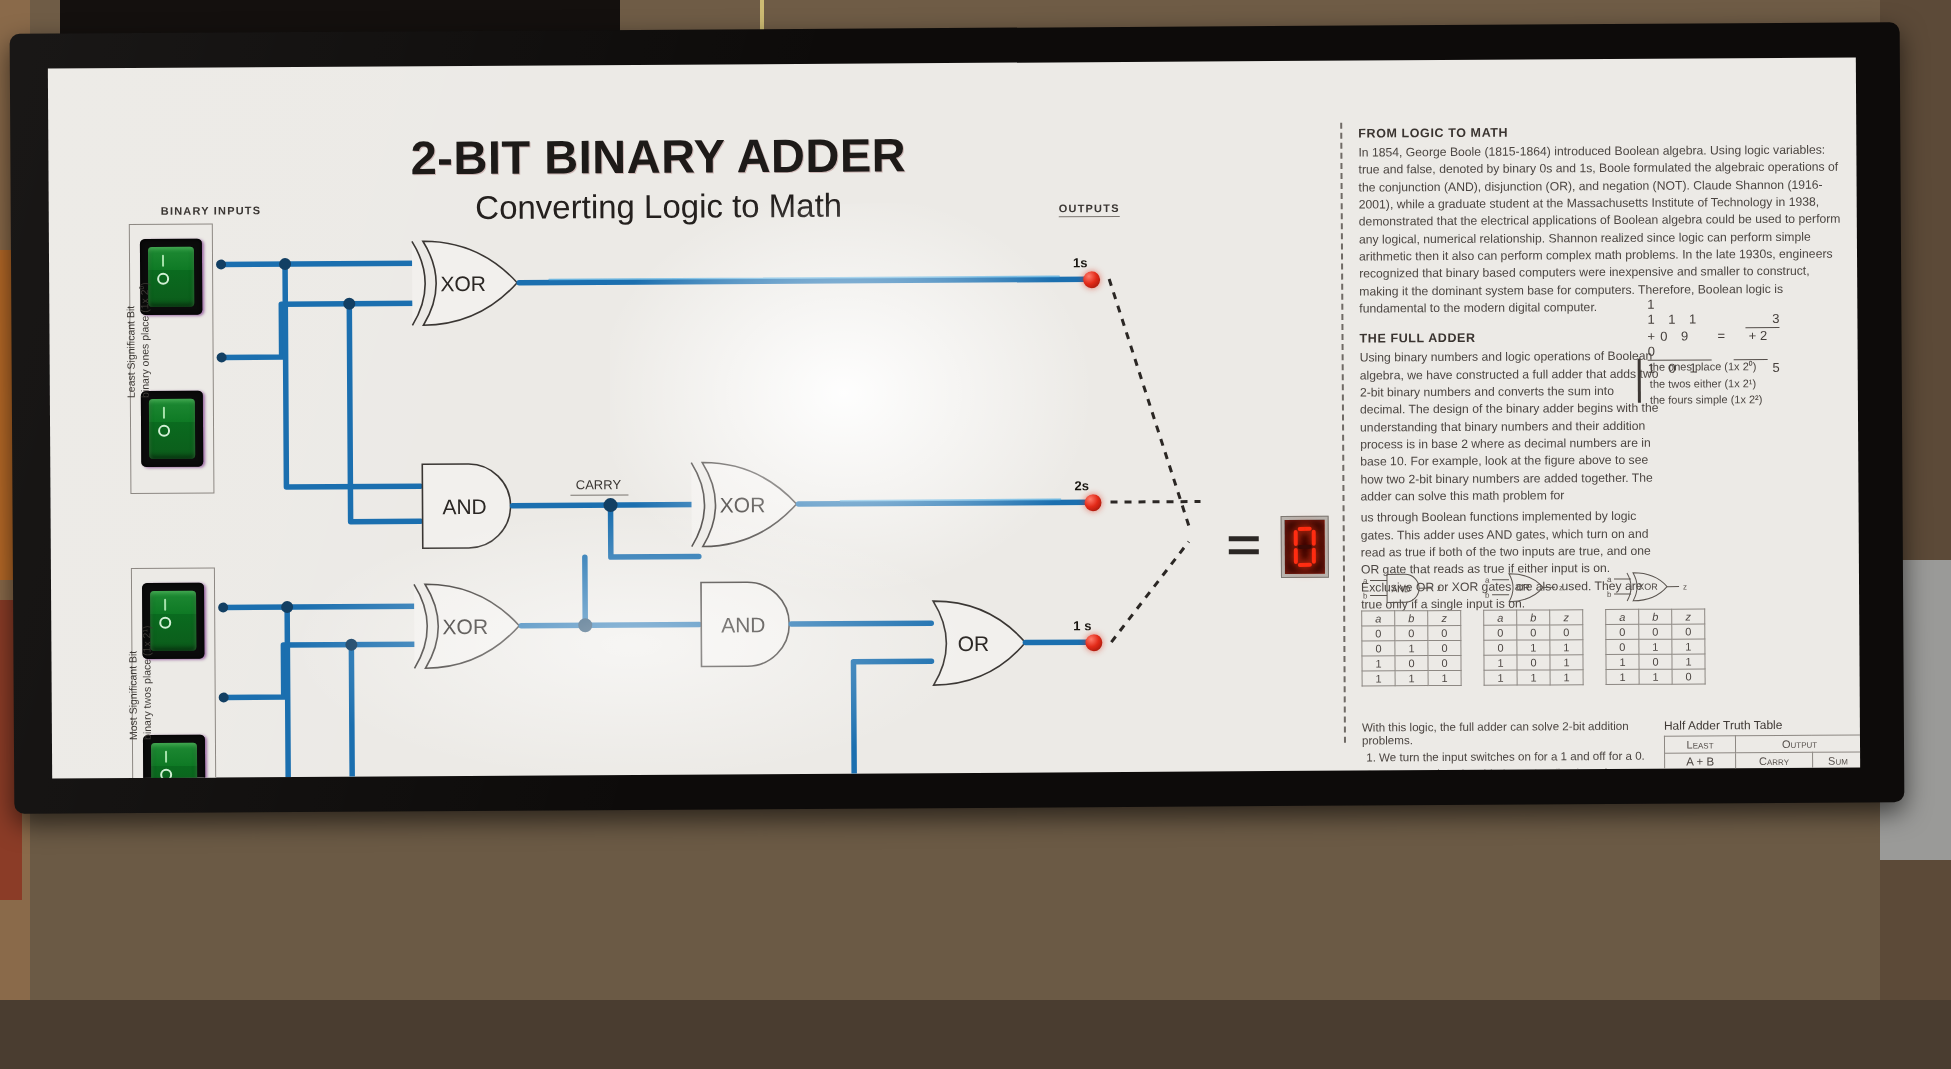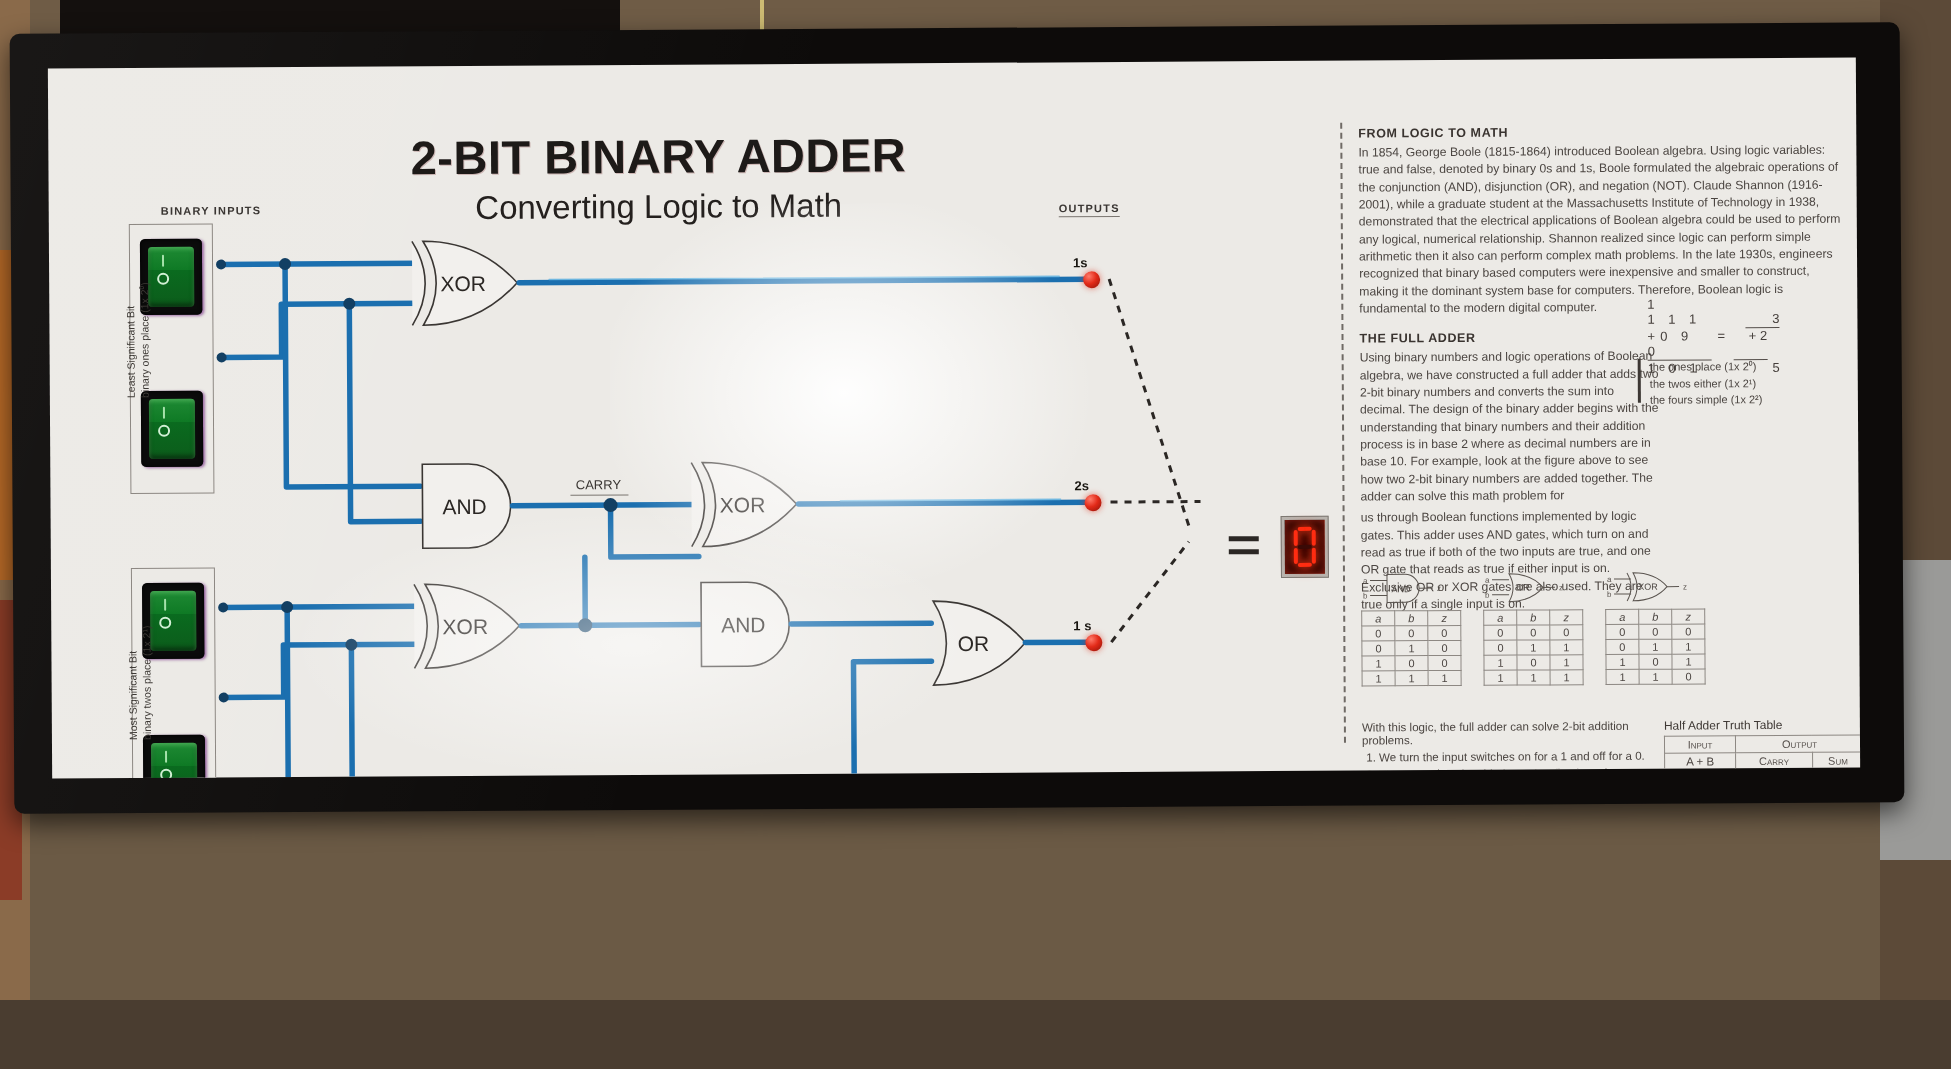--- a/index.html
+++ b/index.html
@@ -563,21 +563,21 @@
         <li>The ones place is added together first by going through the half adder which consists of one AND gate and one XOR gate and finding the carry between the ones digits.</li>
 
       </ol>
     </div>
 
     <div id="half-adder">
       <div class="ha-title">Half Adder Truth Table</div>
       <table id="ha-table">
         <tbody>
             <tr>
-          <th class="hdr">Input</th>
+          <th class="hdr">Least</th>
           <th class="hdr" colspan="2">Output</th>
         </tr>
         <tr>
           <th>A + B</th>
           <th class="hdr">Carry</th>
           <th class="hdr">Sum</th>
         </tr>
         <tr>
               <td>0 + 0</td>
               <td>0</td>

